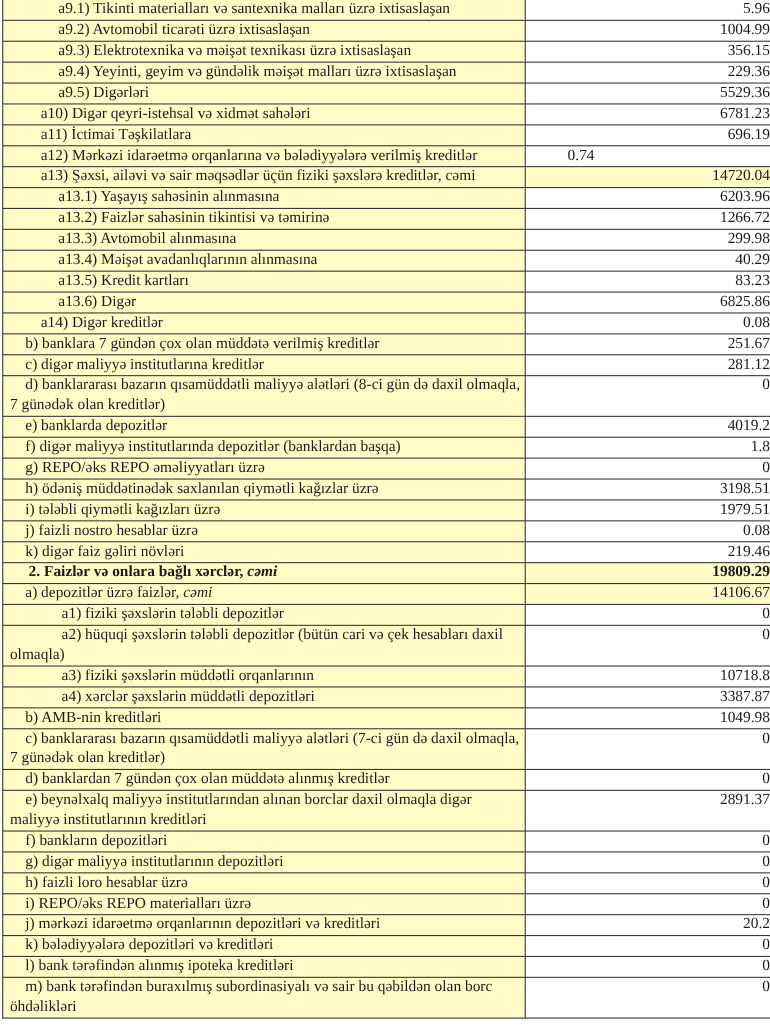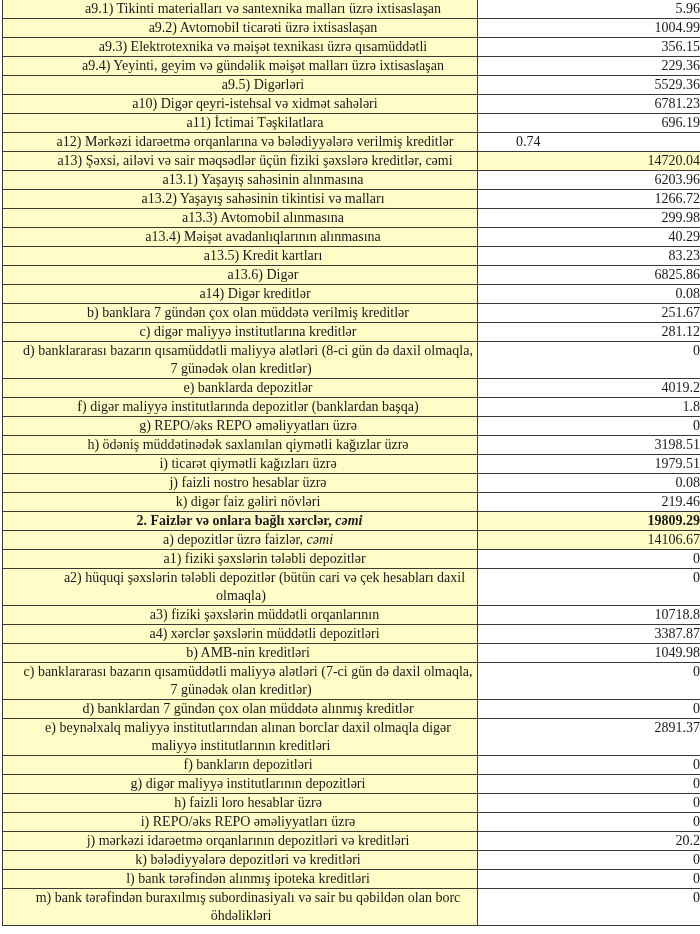--- a/index.html
+++ b/index.html
@@ -14,21 +14,21 @@
     color: #1a1a1a;
   }
   col.c-label { width: 475px; }
   col.c-value { width: 225px; }
   td {
     border: 1.5px solid #3a3a34;
     padding: 0 4px 0 6px;
     line-height: 18px;
     vertical-align: top;
   }
-  td.label { background: #fffcc8; text-align: center; }
+  td.label { background: #fffcc8; text-align: left; }
   td.value { background: #ffffff; text-align: right; padding-right: 2px; }
   td.value.hl { background: #fffcc8; }
   td.value.left { text-align: left; padding-left: 38px; }
   tr.bold td { font-weight: bold; }
   .cemi { font-style: italic; font-weight: normal; }
   tr.bold .cemi { font-weight: bold; }
   
   .lv0 { text-indent: 2px; padding-left: 21px; }
   .lv1 { text-indent: 14px; }
   .lv2 { text-indent: 28px; }
@@ -48,21 +48,21 @@
   <tbody>
     <tr class="r1">
         <td class="label lv3">a9.1) Tikinti materialları və santexnika malları üzrə ixtisaslaşan</td>
         <td class="value">5.96</td>
       </tr>
     <tr class="r1">
         <td class="label lv3">a9.2) Avtomobil ticarəti üzrə ixtisaslaşan</td>
         <td class="value">1004.99</td>
       </tr>
     <tr class="r1">
-        <td class="label lv3">a9.3) Elektrotexnika və məişət texnikası üzrə qısamüddətli</td>
+        <td class="label lv3">a9.3) Elektrotexnika və məişət texnikası üzrə ixtisaslaşan</td>
         <td class="value">356.15</td>
       </tr>
     <tr class="r1">
         <td class="label lv3">a9.4) Yeyinti, geyim və gündəlik məişət malları üzrə ixtisaslaşan</td>
         <td class="value">229.36</td>
       </tr>
     <tr class="r1">
         <td class="label lv3">a9.5) Digərləri</td>
         <td class="value">5529.36</td>
       </tr>
@@ -80,21 +80,21 @@
       </tr>
     <tr class="r1">
         <td class="label lv2">a13) Şəxsi, ailəvi və sair məqsədlər üçün fiziki şəxslərə kreditlər, cəmi</td>
         <td class="value hl">14720.04</td>
       </tr>
     <tr class="r1">
         <td class="label lv3">a13.1) Yaşayış sahəsinin alınmasına</td>
         <td class="value">6203.96</td>
       </tr>
     <tr class="r1">
-        <td class="label lv3">a13.2) Yaşayış sahəsinin tikintisi və malları</td>
+        <td class="label lv3">a13.2) Faizlər sahəsinin tikintisi və təmirinə</td>
         <td class="value">1266.72</td>
       </tr>
     <tr class="r1">
         <td class="label lv3">a13.3) Avtomobil alınmasına</td>
         <td class="value">299.98</td>
       </tr>
     <tr class="r1">
         <td class="label lv3">a13.4) Məişət avadanlıqlarının alınmasına</td>
         <td class="value">40.29</td>
       </tr>
@@ -132,21 +132,21 @@
       </tr>
     <tr class="r1">
         <td class="label lv1">g) REPO/əks REPO əməliyyatları üzrə</td>
         <td class="value">0</td>
       </tr>
     <tr class="r1">
         <td class="label lv1">h) ödəniş müddətinədək saxlanılan qiymətli kağızlar üzrə</td>
         <td class="value">3198.51</td>
       </tr>
     <tr class="r1">
-        <td class="label lv1">i) ticarət qiymətli kağızları üzrə</td>
+        <td class="label lv1">i) tələbli qiymətli kağızları üzrə</td>
         <td class="value">1979.51</td>
       </tr>
     <tr class="r1">
         <td class="label lv1">j) faizli nostro hesablar üzrə</td>
         <td class="value">0.08</td>
       </tr>
     <tr class="r1">
         <td class="label lv1">k) digər faiz gəliri növləri</td>
         <td class="value">219.46</td>
       </tr>
@@ -196,21 +196,21 @@
       </tr>
     <tr class="r1">
         <td class="label lv1">g) digər maliyyə institutlarının depozitləri</td>
         <td class="value">0</td>
       </tr>
     <tr class="r1">
         <td class="label lv1">h) faizli loro hesablar üzrə</td>
         <td class="value">0</td>
       </tr>
     <tr class="r1">
-        <td class="label lv1">i) REPO/əks REPO əməliyyatları üzrə</td>
+        <td class="label lv1">i) REPO/əks REPO materialları üzrə</td>
         <td class="value">0</td>
       </tr>
     <tr class="r1">
         <td class="label lv1">j) mərkəzi idarəetmə orqanlarının depozitləri və kreditləri</td>
         <td class="value">20.2</td>
       </tr>
     <tr class="r1">
         <td class="label lv1">k) bələdiyyələrə depozitləri və kreditləri</td>
         <td class="value">0</td>
       </tr>

